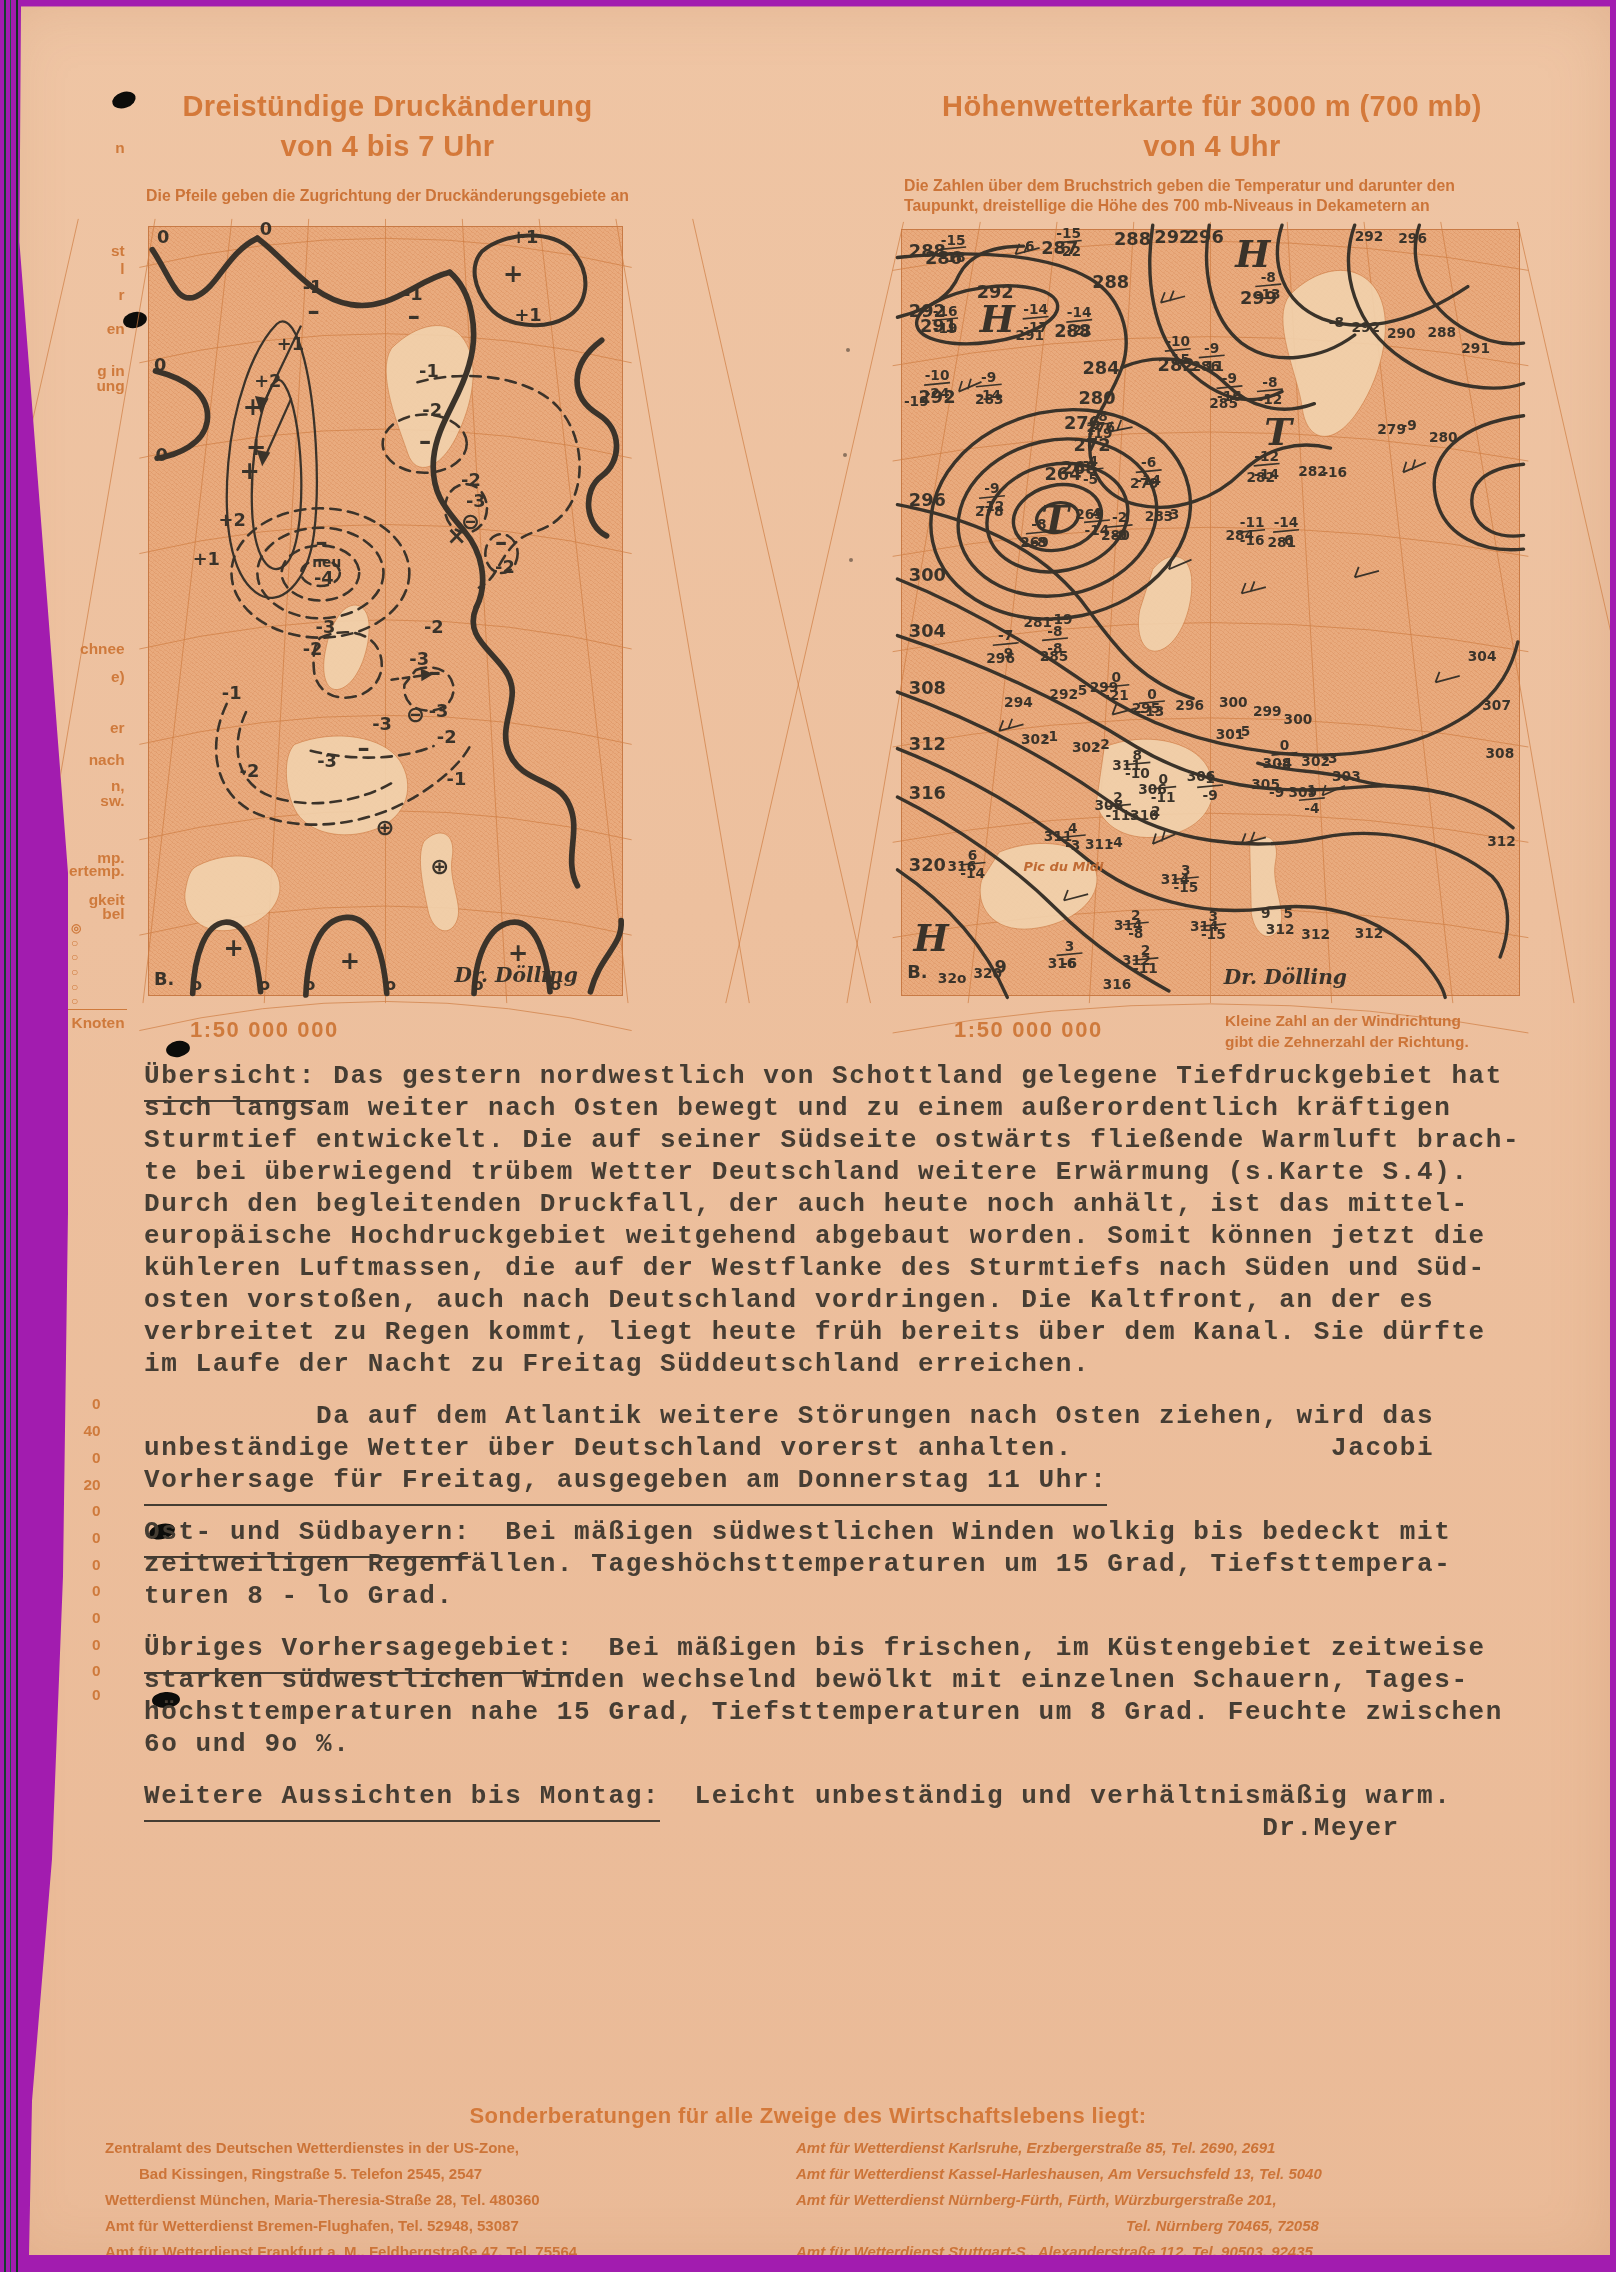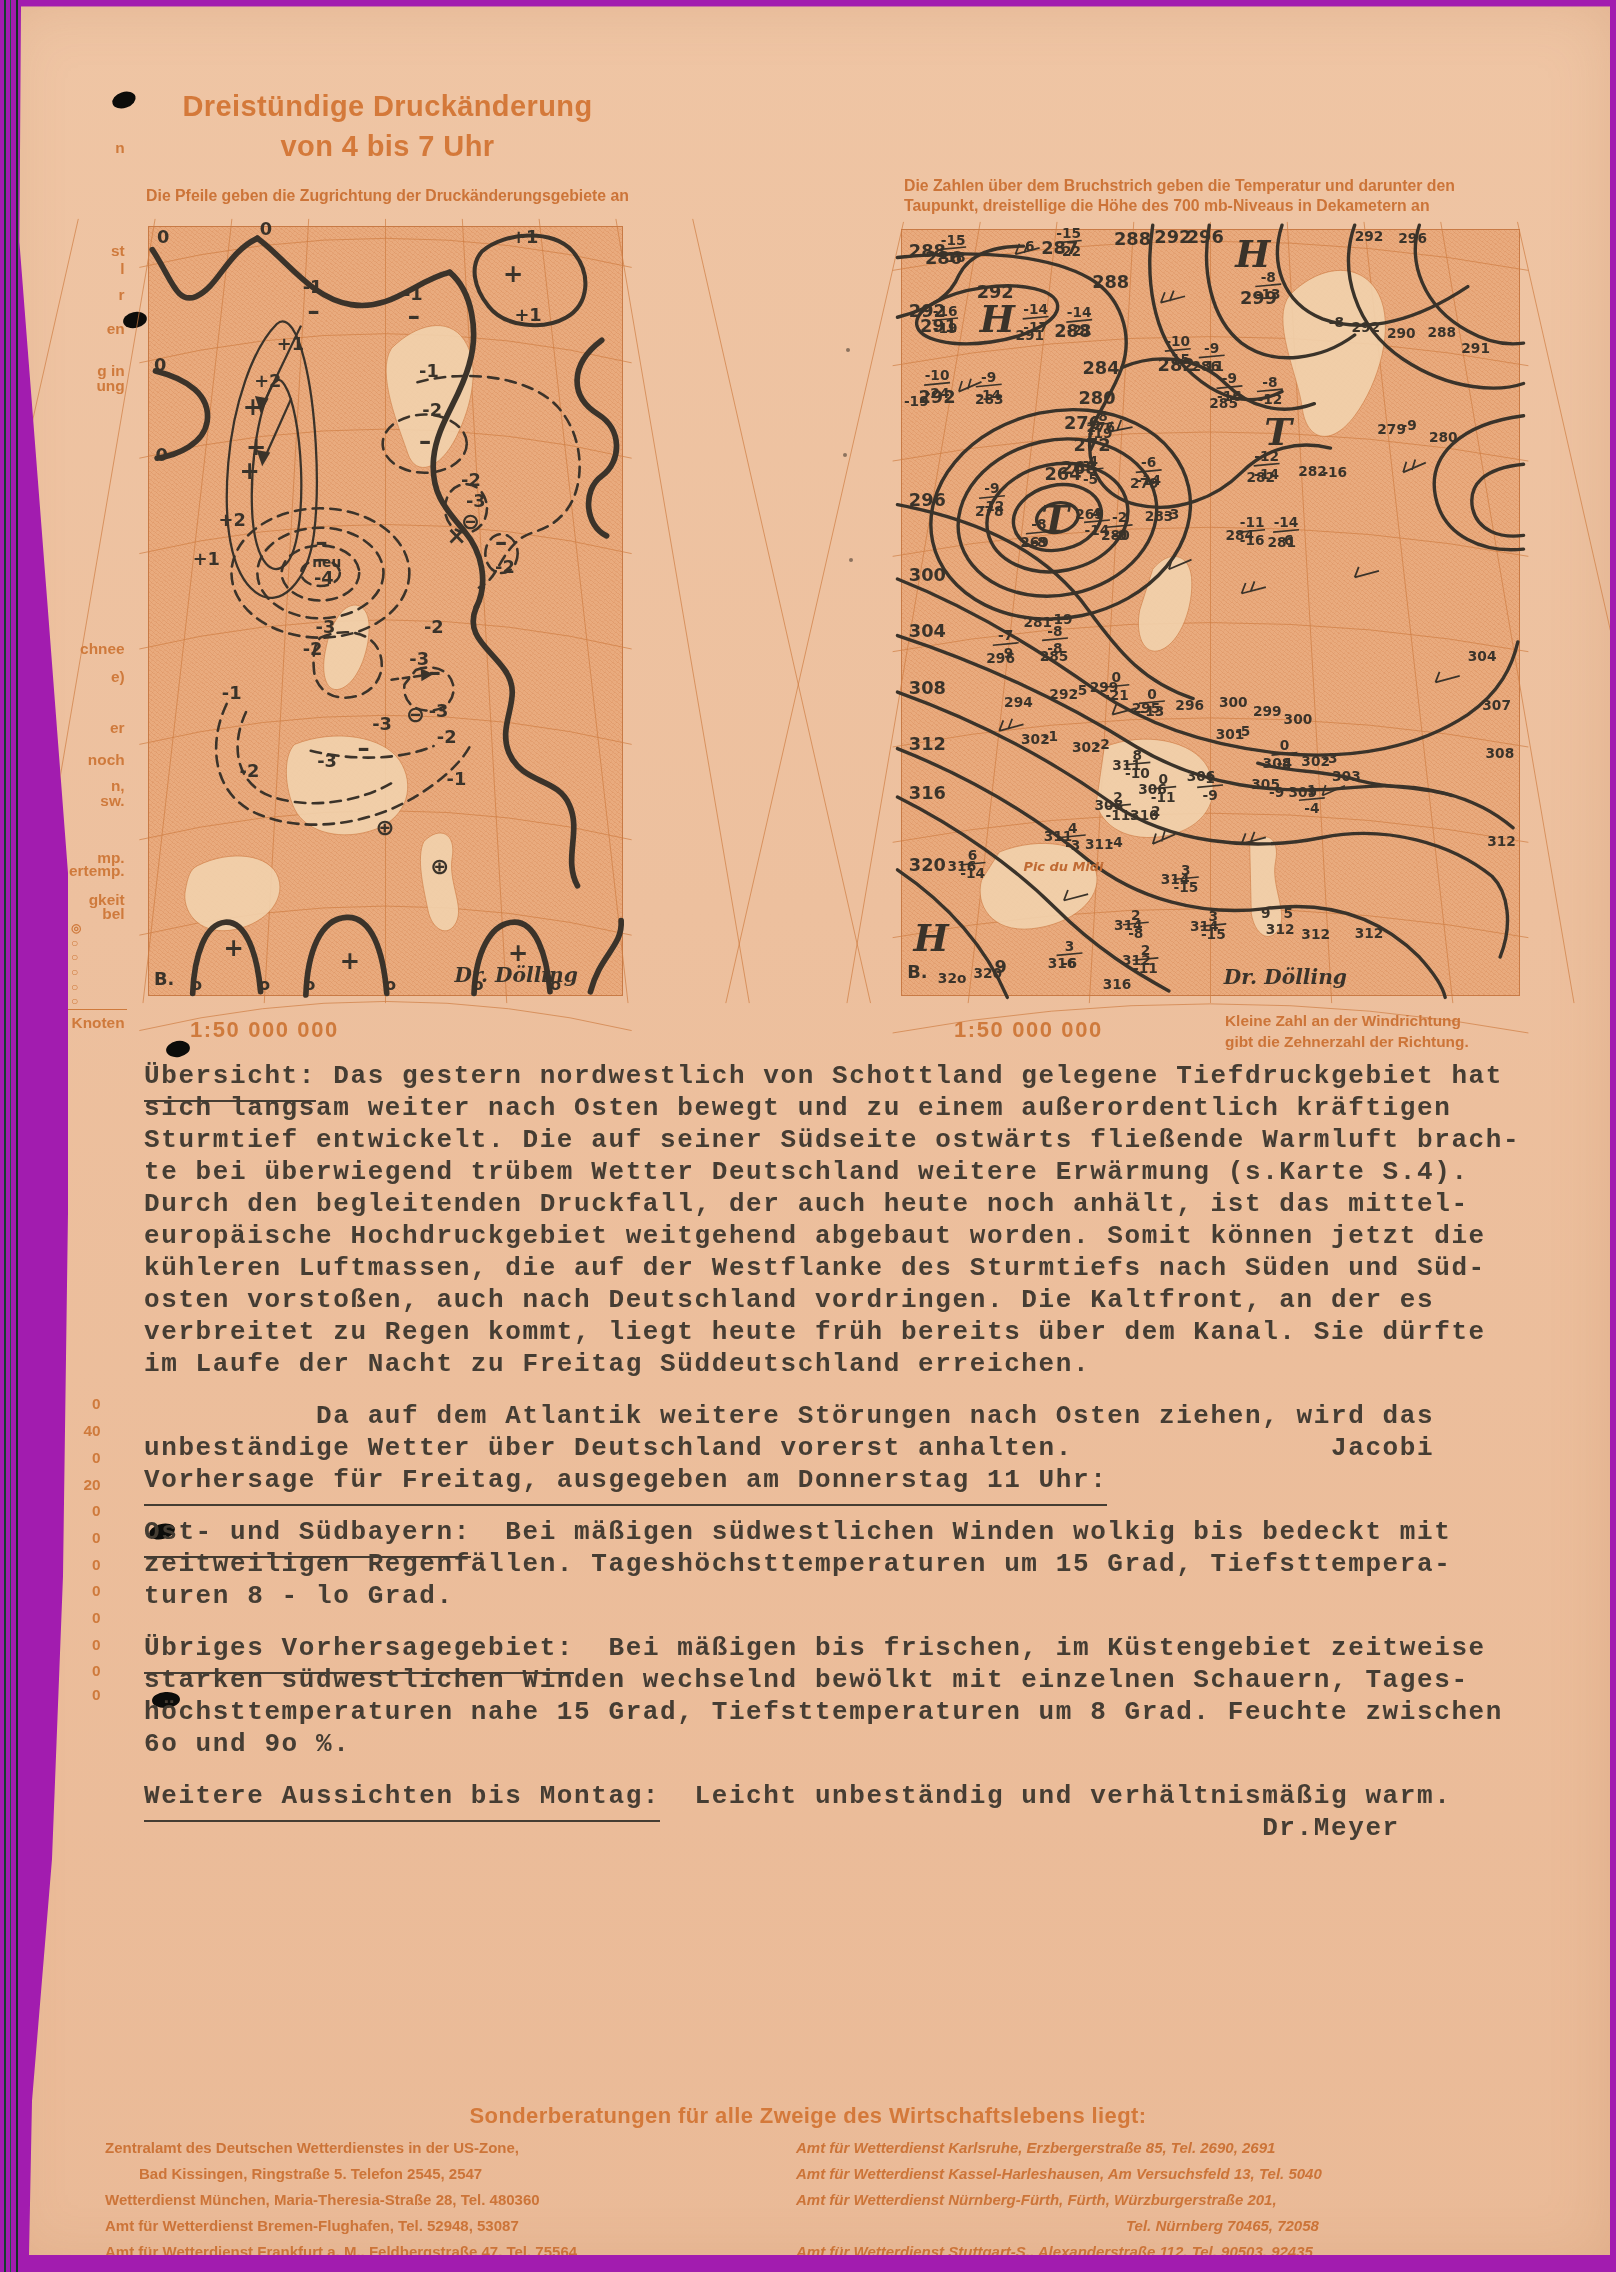--- a/index.html
+++ b/index.html
@@ -91,20 +91,24 @@
     <div class="middot" style="left:846px;top:348px"></div>
     <div class="middot" style="left:843px;top:453px"></div>
     <div class="middot" style="left:849px;top:558px"></div>
 
     <div class="map-title" style="left:145px;top:86px;width:485px">
       <div>Dreistündige Druckänderung</div>
       <div>von 4 bis 7 Uhr</div>
     </div>
     <div class="map-sub" style="left:145px;top:186px;width:485px;text-align:center">Die Pfeile geben die Zugrichtung der Druckänderungsgebiete an</div>
 
+    <div class="map-title" style="left:905px;top:86px;width:614px">
+      <div>Höhenwetterkarte für 3000 m (700 mb)</div>
+      <div>von 4 Uhr</div>
+    </div>
     <div class="map-sub" style="left:904px;top:176px;width:630px">
       <div>Die Zahlen über dem Bruchstrich geben die Temperatur und darunter den</div>
       <div>Taupunkt, dreistellige die Höhe des 700 mb-Niveaus in Dekametern an</div>
     </div>
 
     <div class="map" id="left-map" style="left:148px;top:226px;width:473px;height:768px">
       <svg width="473" height="768" viewBox="0 0 585 950">
         <g class="grat">
             <path d="M -12 50 Q 292.5 -22 597 50"></path>
             <path d="M -12 168 Q 292.5 96 597 168"></path>
@@ -635,21 +639,21 @@
   <div class="frag" style="top: 139px;">n</div>
       <div class="frag" style="top: 242px;">st</div>
       <div class="frag" style="top: 260px;">l</div>
       <div class="frag" style="top: 286px;">r</div>
       <div class="frag" style="top: 320px;">en</div>
       <div class="frag" style="top: 362px;">g in</div>
       <div class="frag" style="top: 377px;">ung</div>
       <div class="frag" style="top: 640px;">chnee</div>
       <div class="frag" style="top: 668px;">e)</div>
       <div class="frag" style="top: 719px;">er</div>
-      <div class="frag" style="top: 751px;">noch</div>
+      <div class="frag" style="top: 751px;">nach</div>
       <div class="frag" style="top: 777px;">n,</div>
       <div class="frag" style="top: 792px;">sw.</div>
       <div class="frag" style="top: 849px;">mp.</div>
       <div class="frag" style="top: 862px;">ertemp.</div>
       <div class="frag" style="top: 891px;">gkeit</div>
       <div class="frag" style="top: 905px;">bel</div>
       <div class="frag" style="top: 1014px;">Knoten</div>
       <div class="fragnum" style="top: 1395px;">0</div>
       <div class="fragnum" style="top: 1422px;">40</div>
       <div class="fragnum" style="top: 1449px;">0</div>

